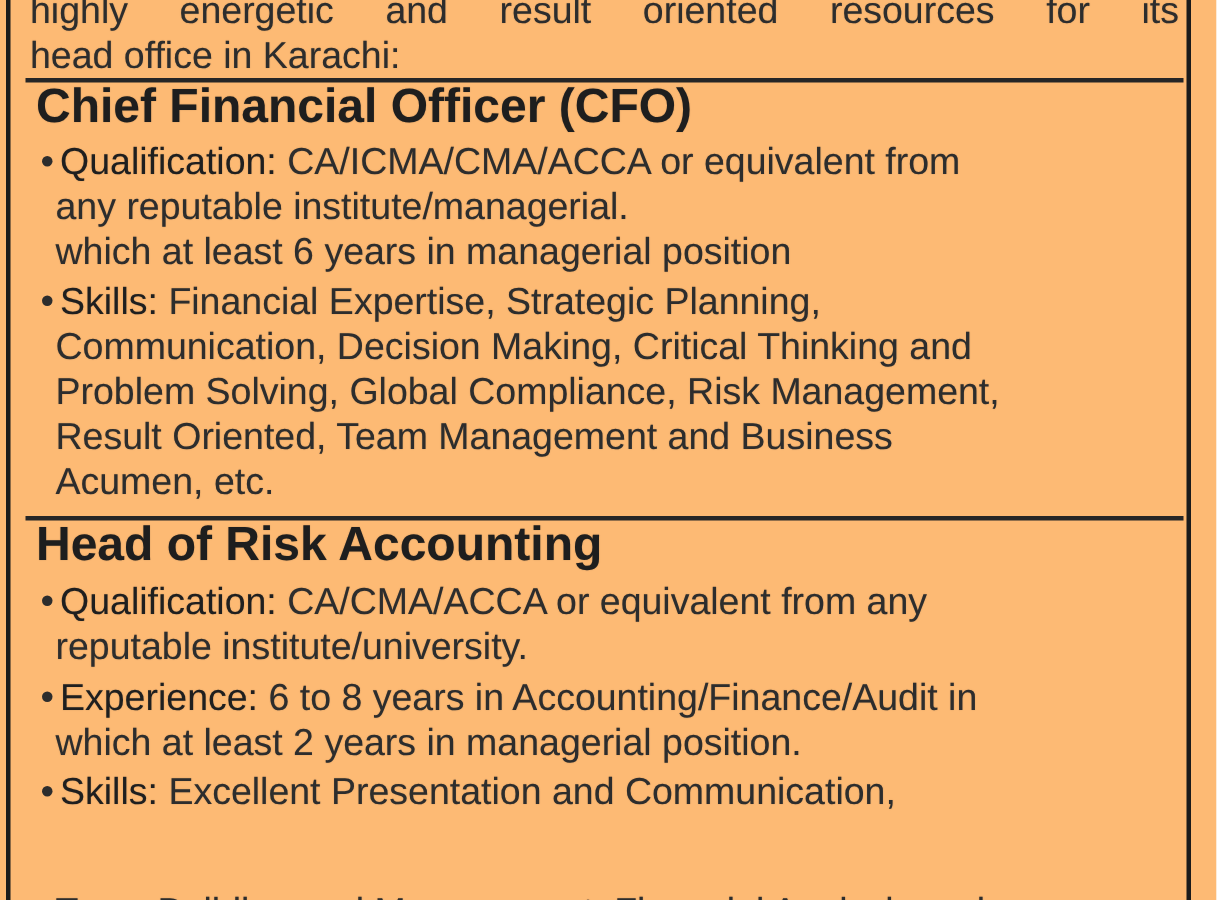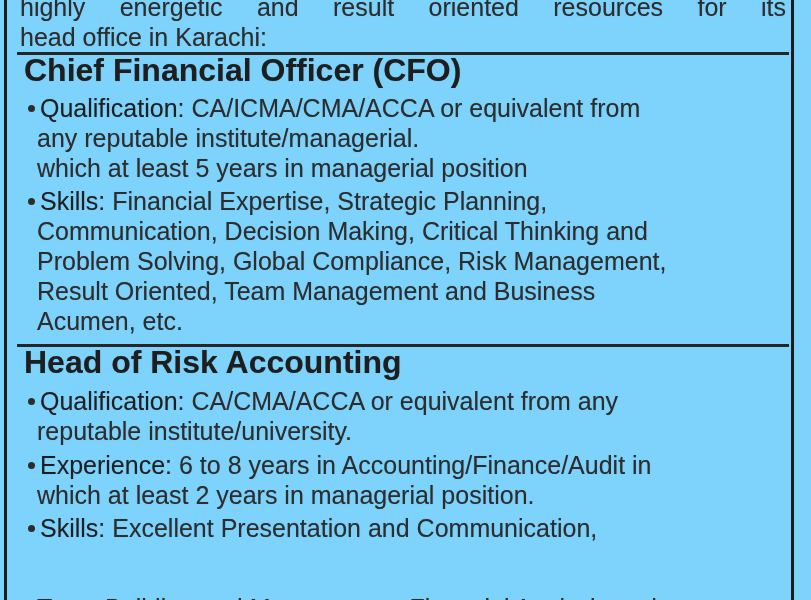--- a/index.html
+++ b/index.html
@@ -8,21 +8,21 @@
     width: 811px;
     height: 600px;
     overflow: hidden;
     background: #fbfaf8;
     font-family: "Liberation Sans", sans-serif;
   }
   .page {
     position: relative;
     width: 811px;
     height: 600px;
-    background: #7dd3fc;
+    background: #fdba74;
     color: #2d2d2d;
     filter: blur(0.25px);
   }
   .vborder {
     position: absolute;
     top: -10px;
     bottom: -10px;
     width: 3px;
     background: #1b1b1b;
   }
@@ -115,21 +115,21 @@
 
     <div>
       <h2 class="heading h1">Chief Financial Officer (CFO)</h2>
 
       <div class="line bullet mt8">
         <span class="dot"></span><span class="blabel">Qualification:</span>
         <span>CA/ICMA/CMA/ACCA or equivalent from</span>
       </div>
       <div class="line cont">any reputable institute/managerial.</div>
 
-      <div class="line cont">which at least 5 years in managerial position</div>
+      <div class="line cont">which at least 6 years in managerial position</div>
 
       <div class="line bullet mt3">
         <span class="dot"></span><span class="blabel">Skills:</span>
         <span>Financial Expertise, Strategic Planning,</span>
       </div>
       <div class="line cont">Communication, Decision Making, Critical Thinking and</div>
       <div class="line cont">Problem Solving, Global Compliance, Risk Management,</div>
       <div class="line cont">Result Oriented, Team Management and Business</div>
       <div class="line cont">Acumen, etc.</div>
     </div>

